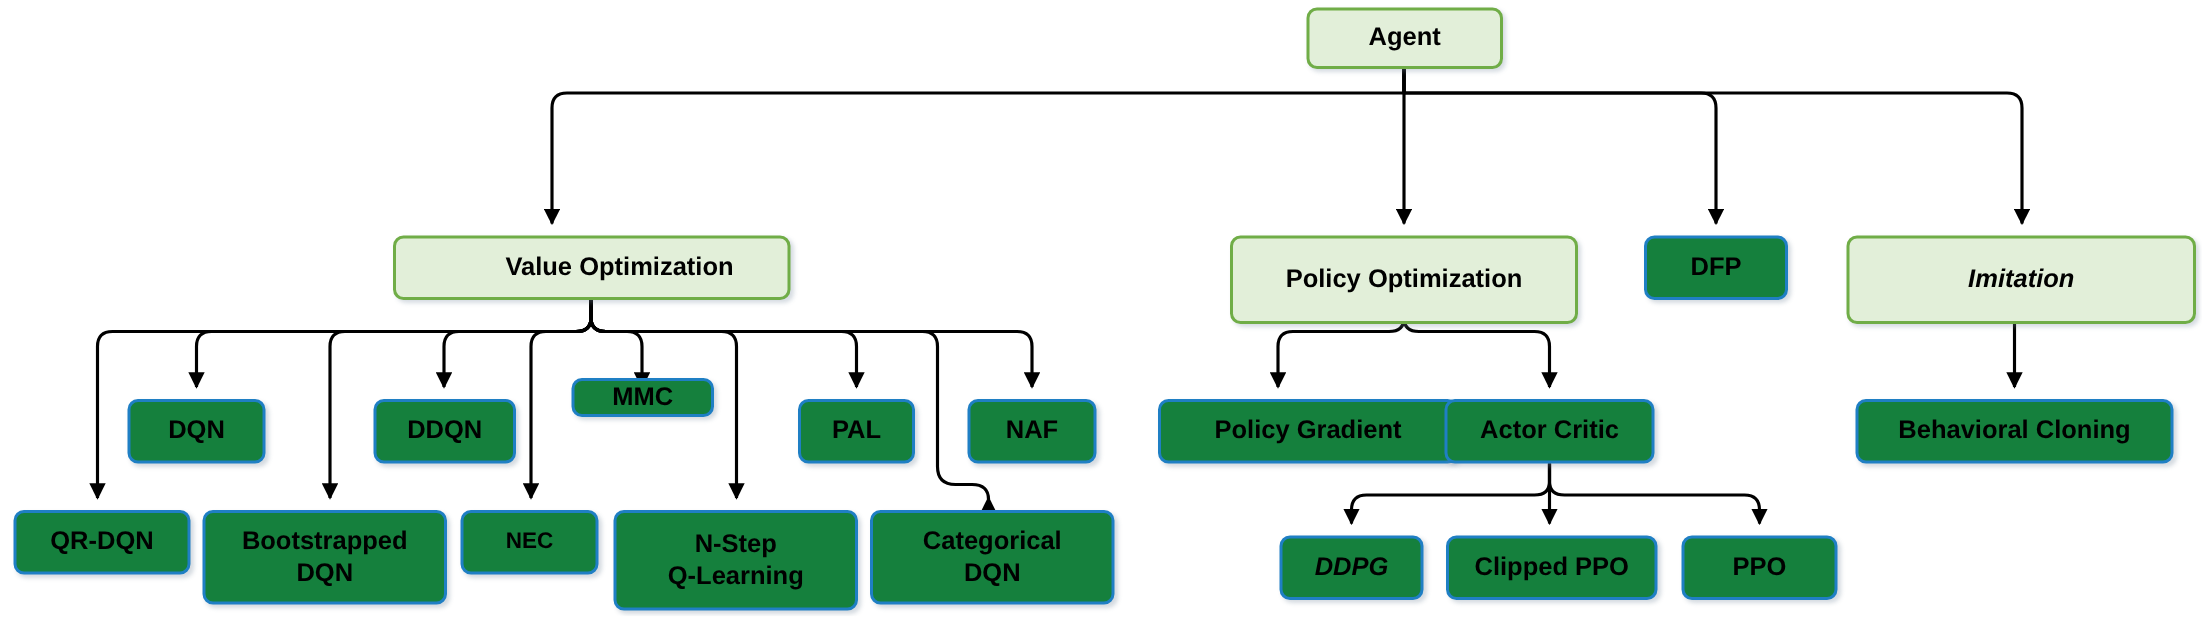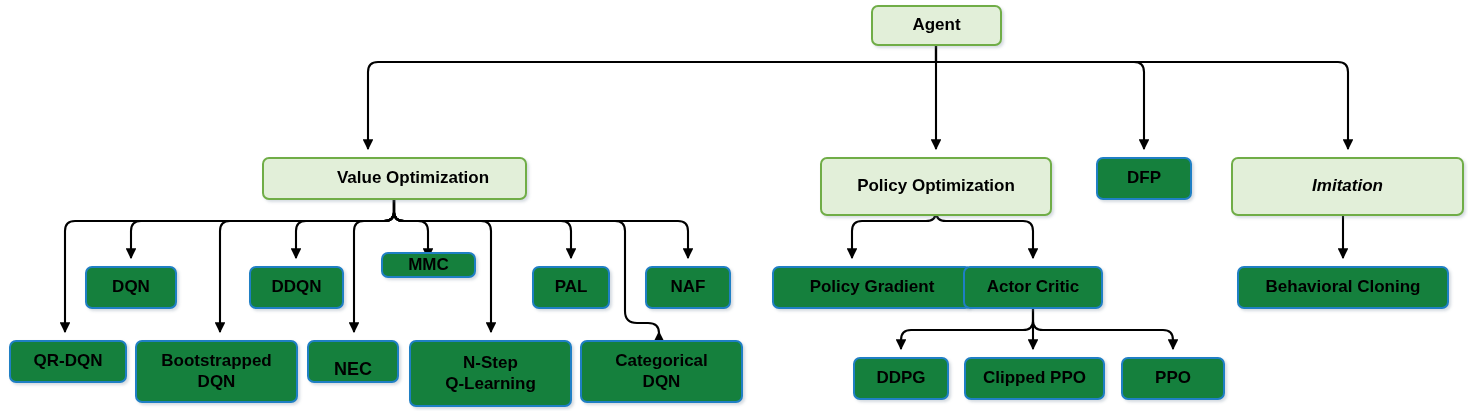--- a/index.html
+++ b/index.html
@@ -138,32 +138,32 @@
       <div class="node node-blue rounded" style="left: 1237px; top: 266px; width: 212px; height: 43px; font-size: 17px;">
         <span class="lbl">Behavioral Cloning</span>
       </div>
       <div class="node node-blue rounded" style="left: 9px; top: 340px; width: 118px; height: 43px; font-size: 17px;">
         <span class="lbl">QR-DQN</span>
       </div>
       <div class="node node-blue rounded" style="left: 135px; top: 340px; width: 163px; height: 63px; font-size: 17px;">
         <span class="lbl">Bootstrapped
 DQN</span>
       </div>
-      <div class="node node-blue rounded" style="left: 307px; top: 340px; width: 92px; height: 43px; font-size: 18px; align-items: flex-end;">
+      <div class="node node-blue rounded" style="left: 307px; top: 340px; width: 92px; height: 43px; font-size: 15px;">
         <span class="lbl">NEC</span>
       </div>
       <div class="node node-blue rounded" style="left: 409px; top: 340px; width: 163px; height: 67px; font-size: 17px;">
         <span class="lbl">N-Step
 Q-Learning</span>
       </div>
       <div class="node node-blue rounded" style="left: 580px; top: 340px; width: 163px; height: 63px; font-size: 17px;">
         <span class="lbl">Categorical
 DQN</span>
       </div>
-      <div class="node node-blue rounded" style="left: 853px; top: 357px; width: 96px; height: 43px; font-size: 17px;">
+      <div class="node node-blue rounded" style="left: 853px; top: 357px; width: 96px; height: 43px; font-size: 17px; font-style: italic;">
         <span class="lbl">DDPG</span>
       </div>
       <div class="node node-blue rounded" style="left: 964px; top: 357px; width: 141px; height: 43px; font-size: 17px;">
         <span class="lbl">Clipped PPO</span>
       </div>
       <div class="node node-blue rounded" style="left: 1121px; top: 357px; width: 104px; height: 43px; font-size: 17px;">
         <span class="lbl">PPO</span>
       </div>
     </div>
 

